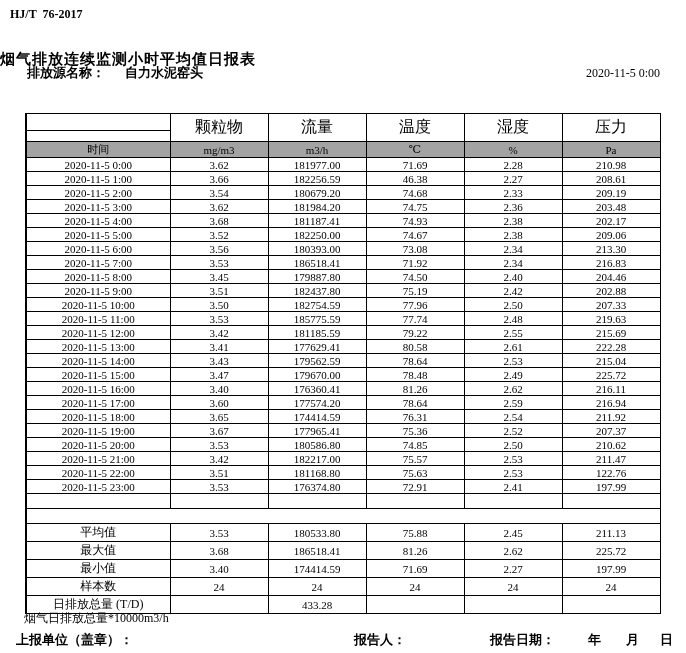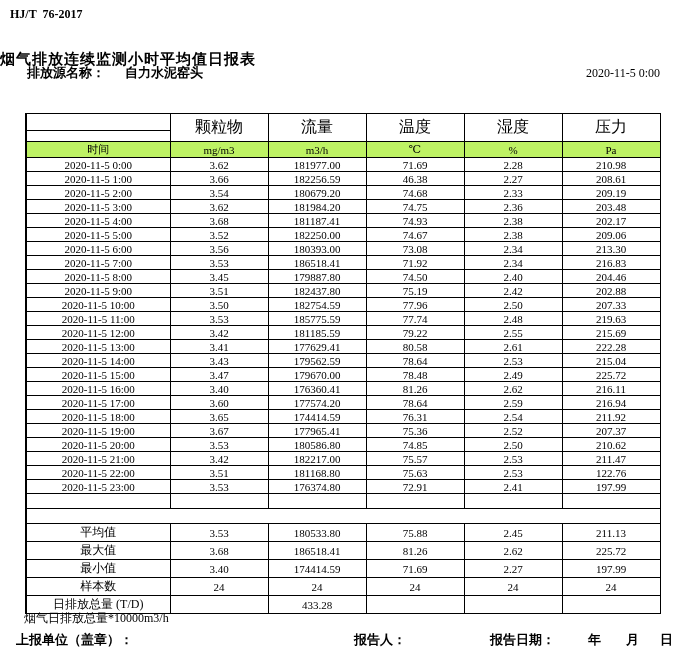--- a/index.html
+++ b/index.html
@@ -18,21 +18,21 @@
     position:absolute;top:113px;left:25px;border-collapse:collapse;table-layout:fixed;
   }
   table.report td, table.report th{
     border:1px solid #000;padding:0;text-align:center;vertical-align:middle;
     font-weight:normal;overflow:hidden;white-space:nowrap;
   }
   table.report td:first-child, table.report th:first-child{border-left:2px solid #000;}
   .hr1 td{height:16px;}
   .hr2 td{height:10px;}
   th.col-name{font-size:16px;}
-  tr.unit-row td{background:#bef264;height:13px;font-size:11px;}
+  tr.unit-row td{background:#a3a3a3;height:13px;font-size:11px;}
   tbody.data-body td{height:13px;font-size:11px;}
   tr.empty-row td{height:12px;}
   tr.gap-row td{height:3px;border-top:none;border-bottom:none;}
   tbody.summary-body td{height:14px;font-size:11px;}
   tbody.summary-body td.sum-label{font-size:12px;}
 
   .foot-note{position:absolute;left:24px;top:610px;font-size:12px;font-weight:normal;}
   .foot-line{position:absolute;left:0;top:631px;width:100%;font-size:13px;font-weight:bold;}
   .foot-line span{position:absolute;white-space:nowrap;}
   .fp-unit{left:16px;}

